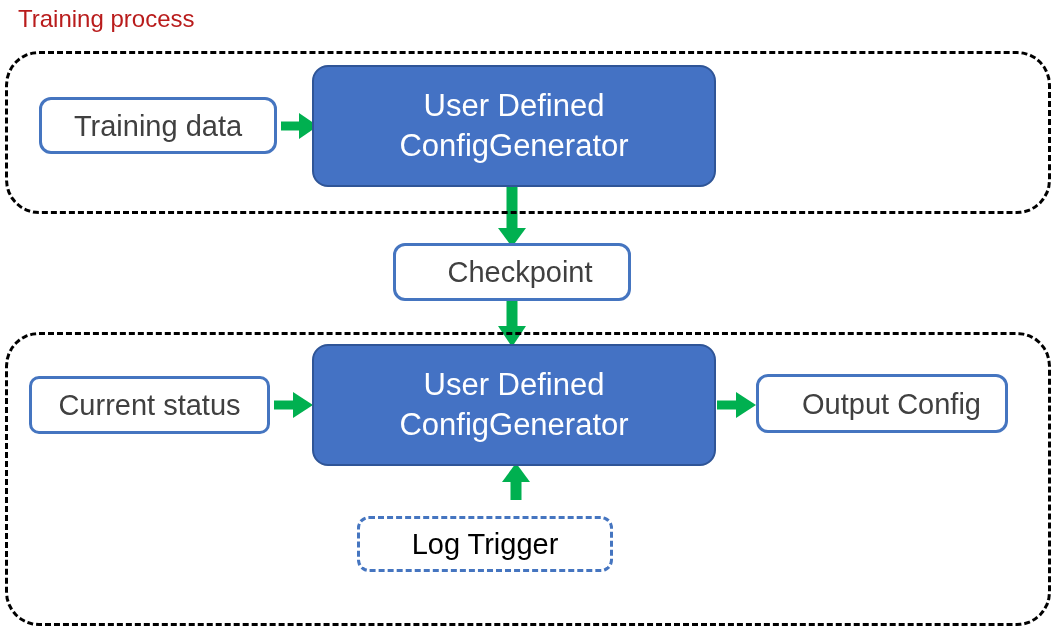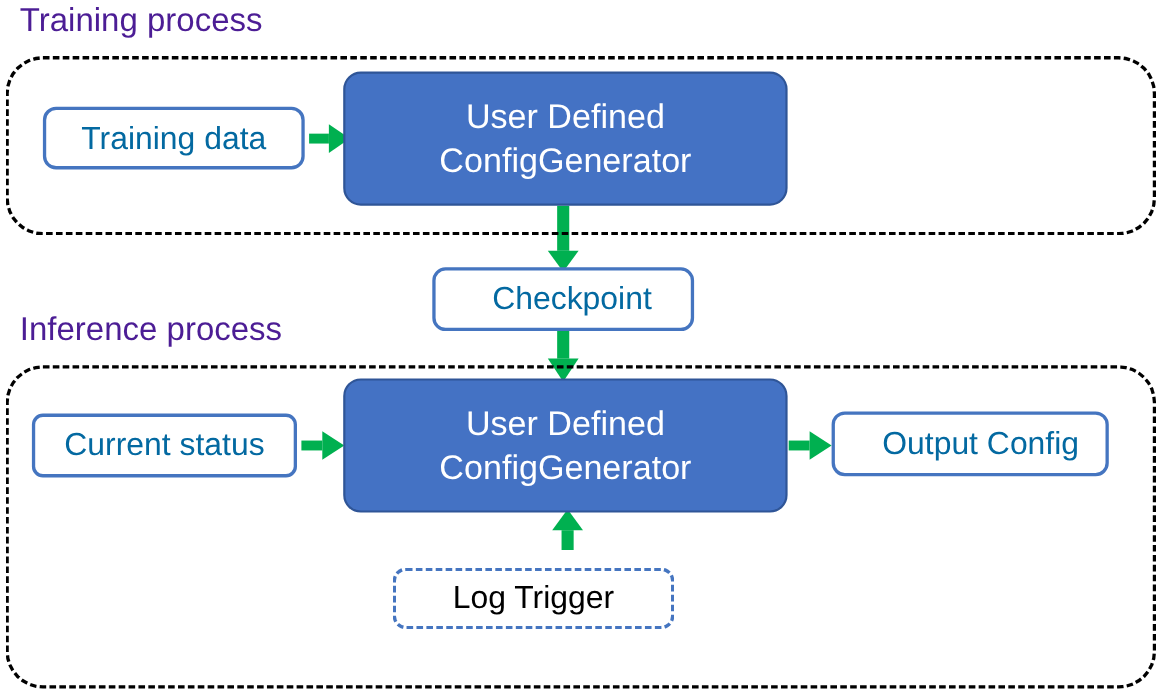--- a/index.html
+++ b/index.html
@@ -21,23 +21,23 @@
     position: absolute;
     left: 0;
     top: 0;
     width: 1057px;
     height: 631px;
     pointer-events: none;
   }
   
   .section-caption {
     position: absolute;
-    font-size: 30px;
+    font-size: 24px;
     line-height: 34px;
-    color: #4c1d95;
+    color: #b91c1c;
     white-space: nowrap;
     font-family: "Liberation Sans", sans-serif;
   }
   #caption-training { left: 18px; top: 2px; }
   #caption-inference { left: 18px; top: 283px; }
 
   
   .group-box {
     position: absolute;
     border: 3px dashed #000000;
@@ -51,21 +51,21 @@
   
   .node-box {
     position: absolute;
     box-sizing: border-box;
     background: #ffffff;
     border: 3px solid #4575C0;
     border-radius: 12px;
     display: flex;
     align-items: center;
     justify-content: center;
-    color: #0369a1;
+    color: #404040;
     font-size: 29px;
     line-height: 32px;
     white-space: nowrap;
     font-family: "Liberation Sans", sans-serif;
   }
   #node-training-data  { left: 39px;  top: 97px;  width: 238px; height: 57px; }
   #node-checkpoint     { left: 393px; top: 243px; width: 238px; height: 58px; padding-left: 16px; }
   #node-current-status { left: 29px;  top: 376px; width: 241px; height: 58px; border-radius: 10px; }
   #node-output-config  { left: 756px; top: 374px; width: 252px; height: 59px; padding-left: 19px; }
 
@@ -143,21 +143,20 @@
     </g>
 
     <g>
       <path d="M 516 500 L 516 482" stroke="#00B050" stroke-width="11" fill="none"></path>
       <polygon points="502,482 530,482 516,463" fill="#00B050"></polygon>
     </g>
   </svg>
 
   <div class="section-caption" id="caption-training">Training process</div>
 
-  <div class="section-caption" id="caption-inference">Inference process</div>
 
   <div class="group-box" id="group-training"></div>
 
   <div class="group-box" id="group-inference"></div>
 
   <div class="node-box" id="node-training-data">Training data</div>
 
   <div class="process-box" id="node-train-generator">
     <span class="process-line">User Defined</span>
     <span class="process-line">ConfigGenerator</span>

